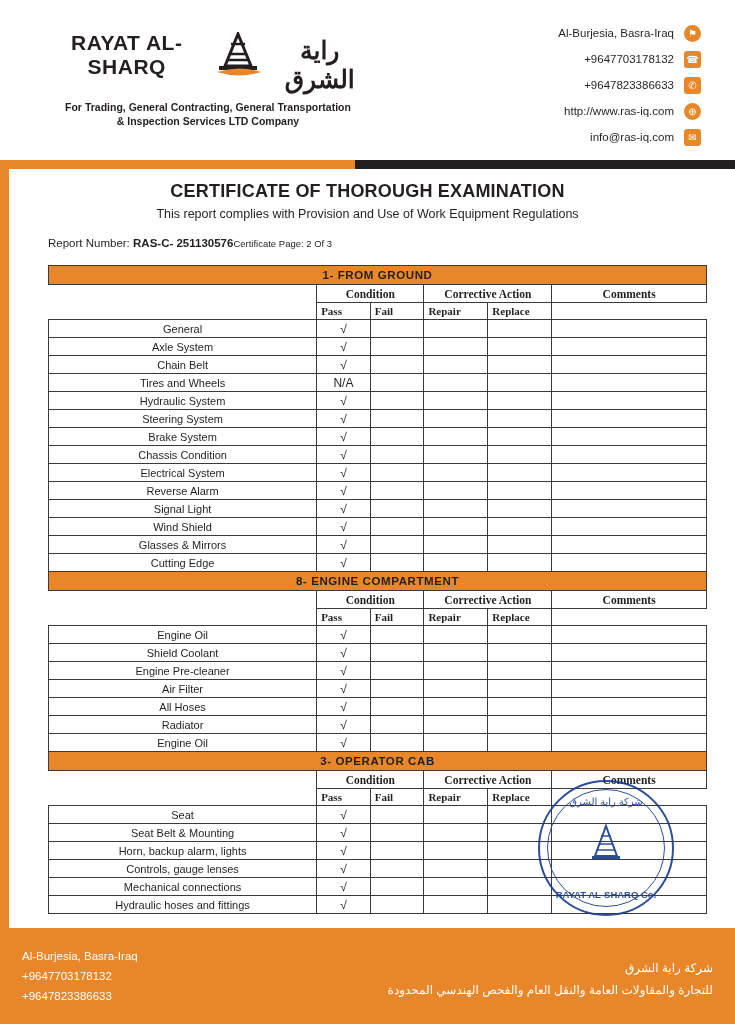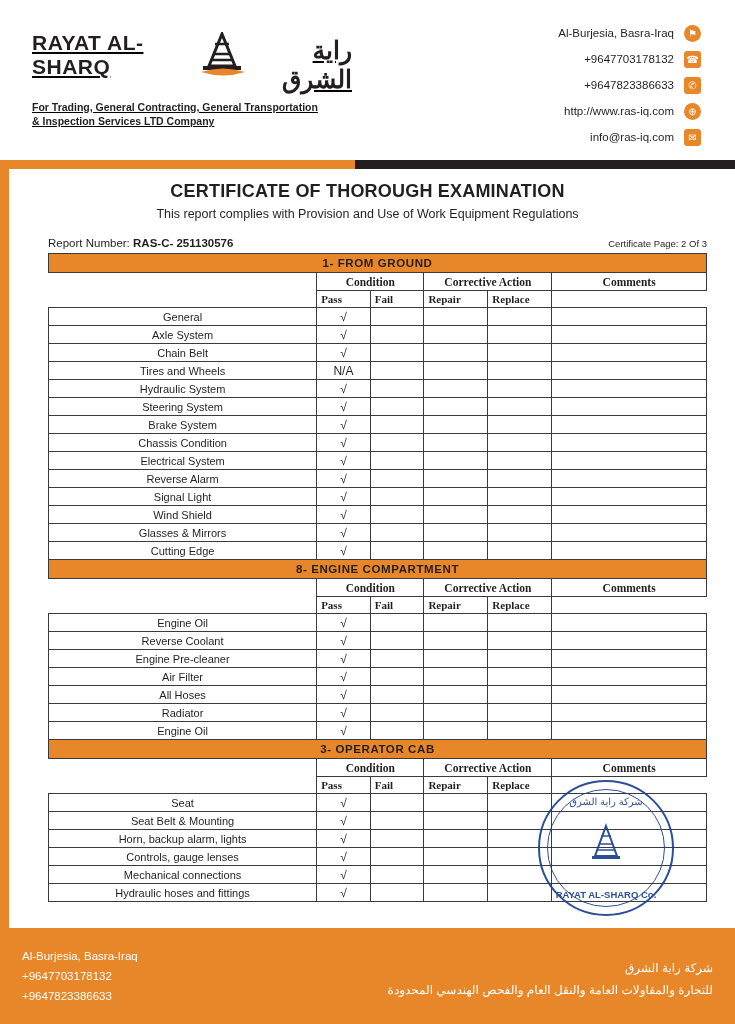--- a/index.html
+++ b/index.html
@@ -21,24 +21,24 @@
 
   
   .header {
     position: relative;
     height: 160px;
     background: #ffffff;
     box-sizing: border-box;
   }
   .logo-wrap {
     position: absolute;
-    left: 32px;
+    left: 48px;
     top: 16px;
     width: 320px;
-    text-decoration: underline;
+    text-align: center;
   }
   .logo-row {
     display: flex;
     align-items: center;
     justify-content: center;
     gap: 6px;
   }
   .logo-en {
     font-family: "Liberation Sans", sans-serif;
     font-weight: bold;
@@ -133,23 +133,23 @@
   }
   .doc-sub {
     font-size: 12.5px;
     color: #231f20;
     margin-top: 5px;
   }
 
   
   .report-line {
     display: flex;
-    justify-content: space-between;
+    justify-content: flex-start;
     align-items: baseline;
-    margin: 16px 28px 4px 48px;
+    margin: 16px 28px 16px 48px;
     font-size: 11.5px;
     color: #231f20;
   }
   .report-line .label { font-weight: normal; }
   .report-line .value { font-weight: bold; }
   .report-line .pageno { font-size: 9.5px; }
 
   
   .tbl {
     margin: 0 28px 0 48px;
@@ -506,21 +506,21 @@
 
       <tr>
           <td class="item">Engine Oil</td>
           <td class="mark">√</td>
           <td class="mark"></td>
           <td class="mark"></td>
           <td class="mark"></td>
           <td></td>
         </tr>
       <tr>
-          <td class="item">Reverse Coolant</td>
+          <td class="item">Shield Coolant</td>
           <td class="mark">√</td>
           <td class="mark"></td>
           <td class="mark"></td>
           <td class="mark"></td>
           <td></td>
         </tr>
       <tr>
           <td class="item">Engine Pre-cleaner</td>
           <td class="mark">√</td>
           <td class="mark"></td>

